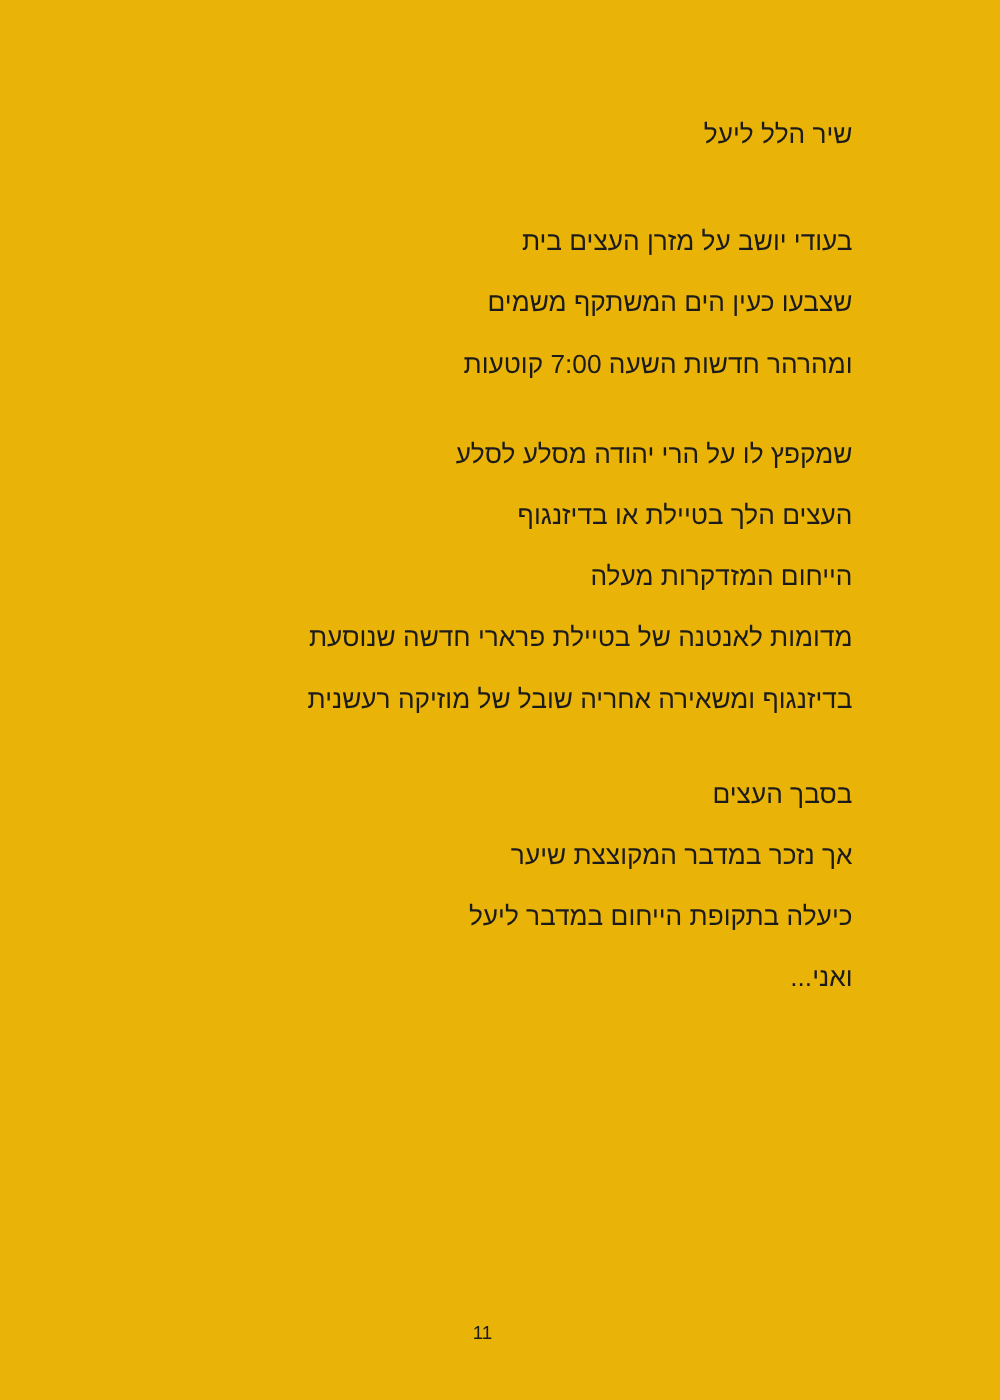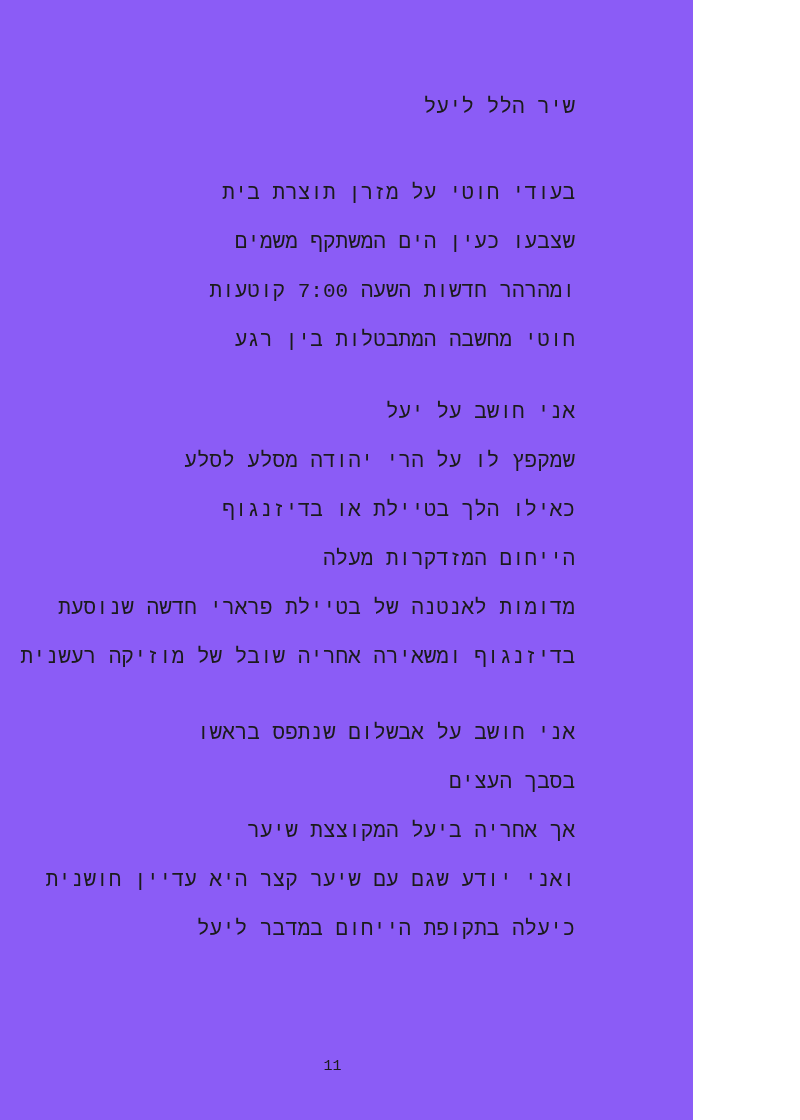--- a/index.html
+++ b/index.html
@@ -2,25 +2,25 @@
 <html><head>
 <meta charset="utf-8">
 <style>
   html, body {
     margin: 0;
     padding: 0;
     background: #ffffff;
   }
   .page {
     position: relative;
-    width: 693px;
+    width: 800px;
     height: 1120px;
-    background: #8b5cf6;
+    background: #eab308;
     overflow: hidden;
-    font-family: Liberation Mono, monospace;
+    font-family: Liberation Sans, sans-serif;
     color: #1b1b1b;
   }
   .poem {
     position: absolute;
     top: 83px;
     right: 118px;
     left: 60px;
     direction: rtl;
     text-align: right;
     font-size: 21px;
@@ -53,40 +53,37 @@
 </head>
 <body>
 
 <div class="page">
 
   <div class="poem">
 
     <div class="poem-title">שיר הלל ליעל</div>
 
     <div class="stanza s1">
-      <div class="line">בעודי חוטי על מזרן תוצרת בית</div>
+      <div class="line">בעודי יושב על מזרן העצים בית</div>
       <div class="line">שצבעו כעין הים המשתקף משמים</div>
       <div class="line">ומהרהר חדשות השעה 7:00 קוטעות</div>
-      <div class="line">חוטי מחשבה המתבטלות בין רגע</div>
     </div>
 
     <div class="stanza s2">
-      <div class="line">אני חושב על יעל</div>
       <div class="line">שמקפץ לו על הרי יהודה מסלע לסלע</div>
-      <div class="line">כאילו הלך בטיילת או בדיזנגוף</div>
+      <div class="line">העצים הלך בטיילת או בדיזנגוף</div>
       <div class="line">הייחום המזדקרות מעלה</div>
       <div class="line">מדומות לאנטנה של בטיילת פרארי חדשה שנוסעת</div>
       <div class="line">בדיזנגוף ומשאירה אחריה שובל של מוזיקה רעשנית</div>
     </div>
 
     <div class="stanza s3">
-      <div class="line">אני חושב על אבשלום שנתפס בראשו</div>
       <div class="line">בסבך העצים</div>
-      <div class="line">אך אחריה ביעל המקוצצת שיער</div>
-      <div class="line">ואני יודע שגם עם שיער קצר היא עדיין חושנית</div>
+      <div class="line">אך נזכר במדבר המקוצצת שיער</div>
       <div class="line">כיעלה בתקופת הייחום במדבר ליעל</div>
+      <div class="line">ואני...</div>
     </div>
 
   </div>
 
   <div class="page-number">11</div>
 
 </div>
 
 </body></html>

